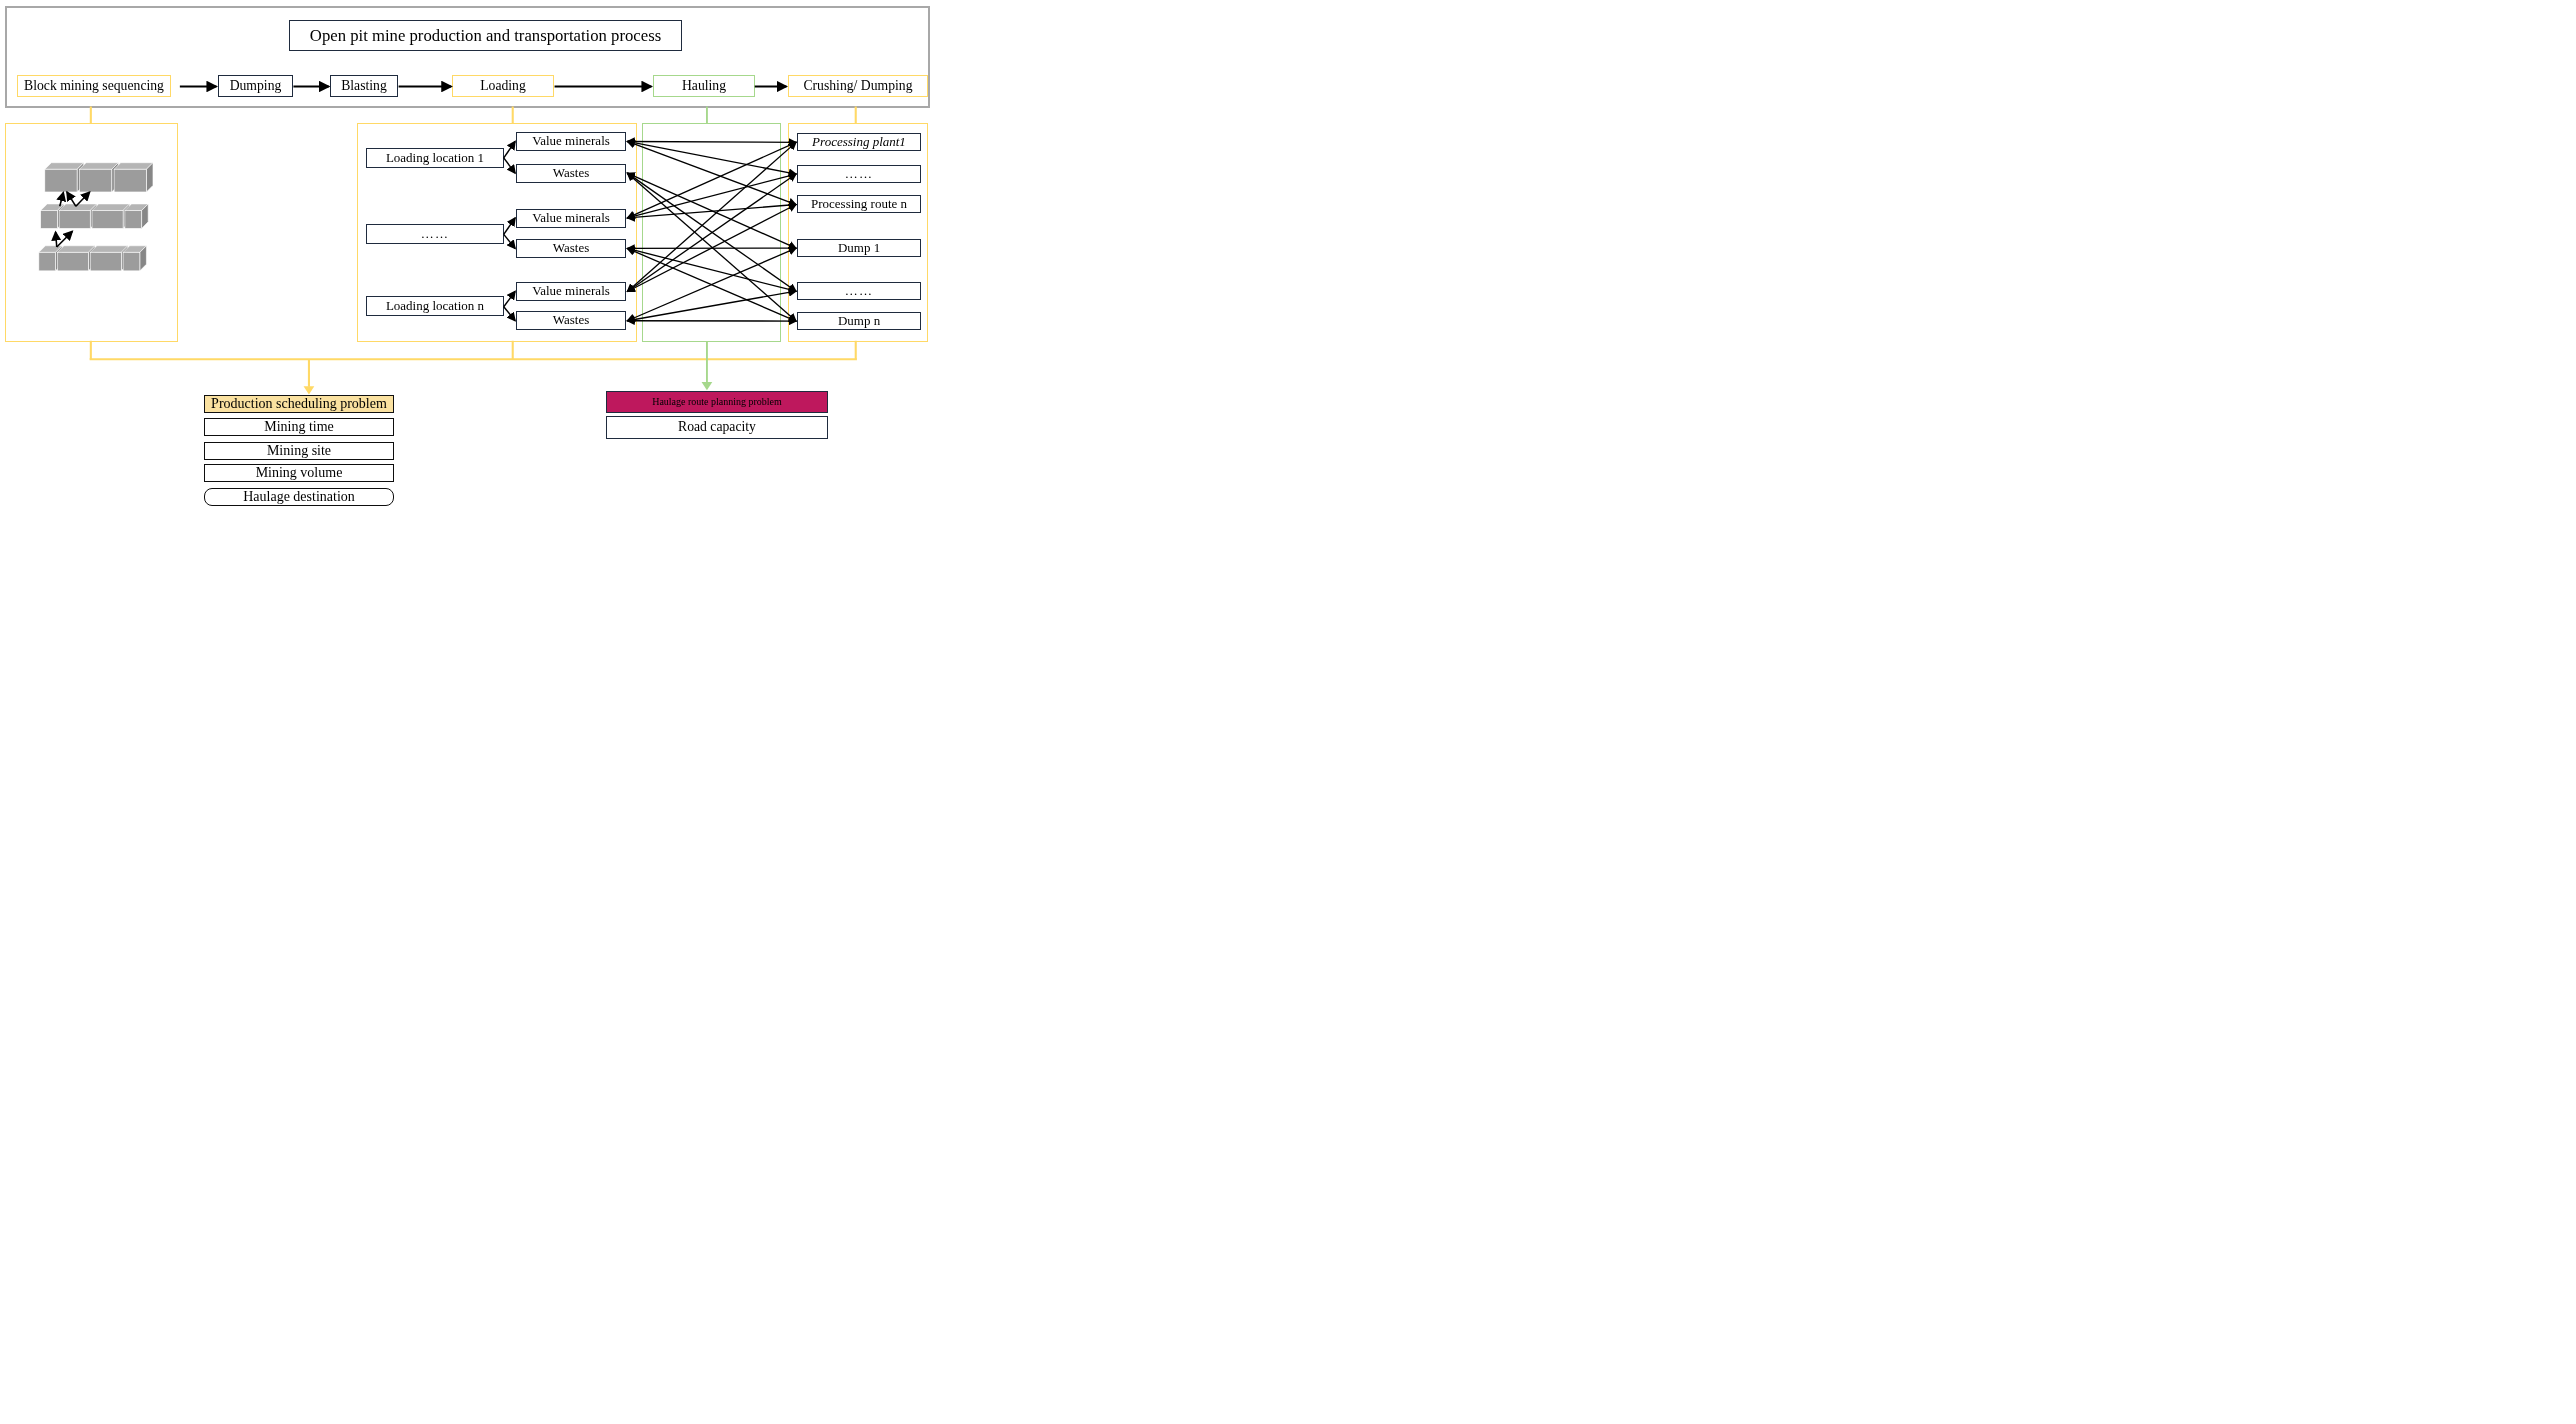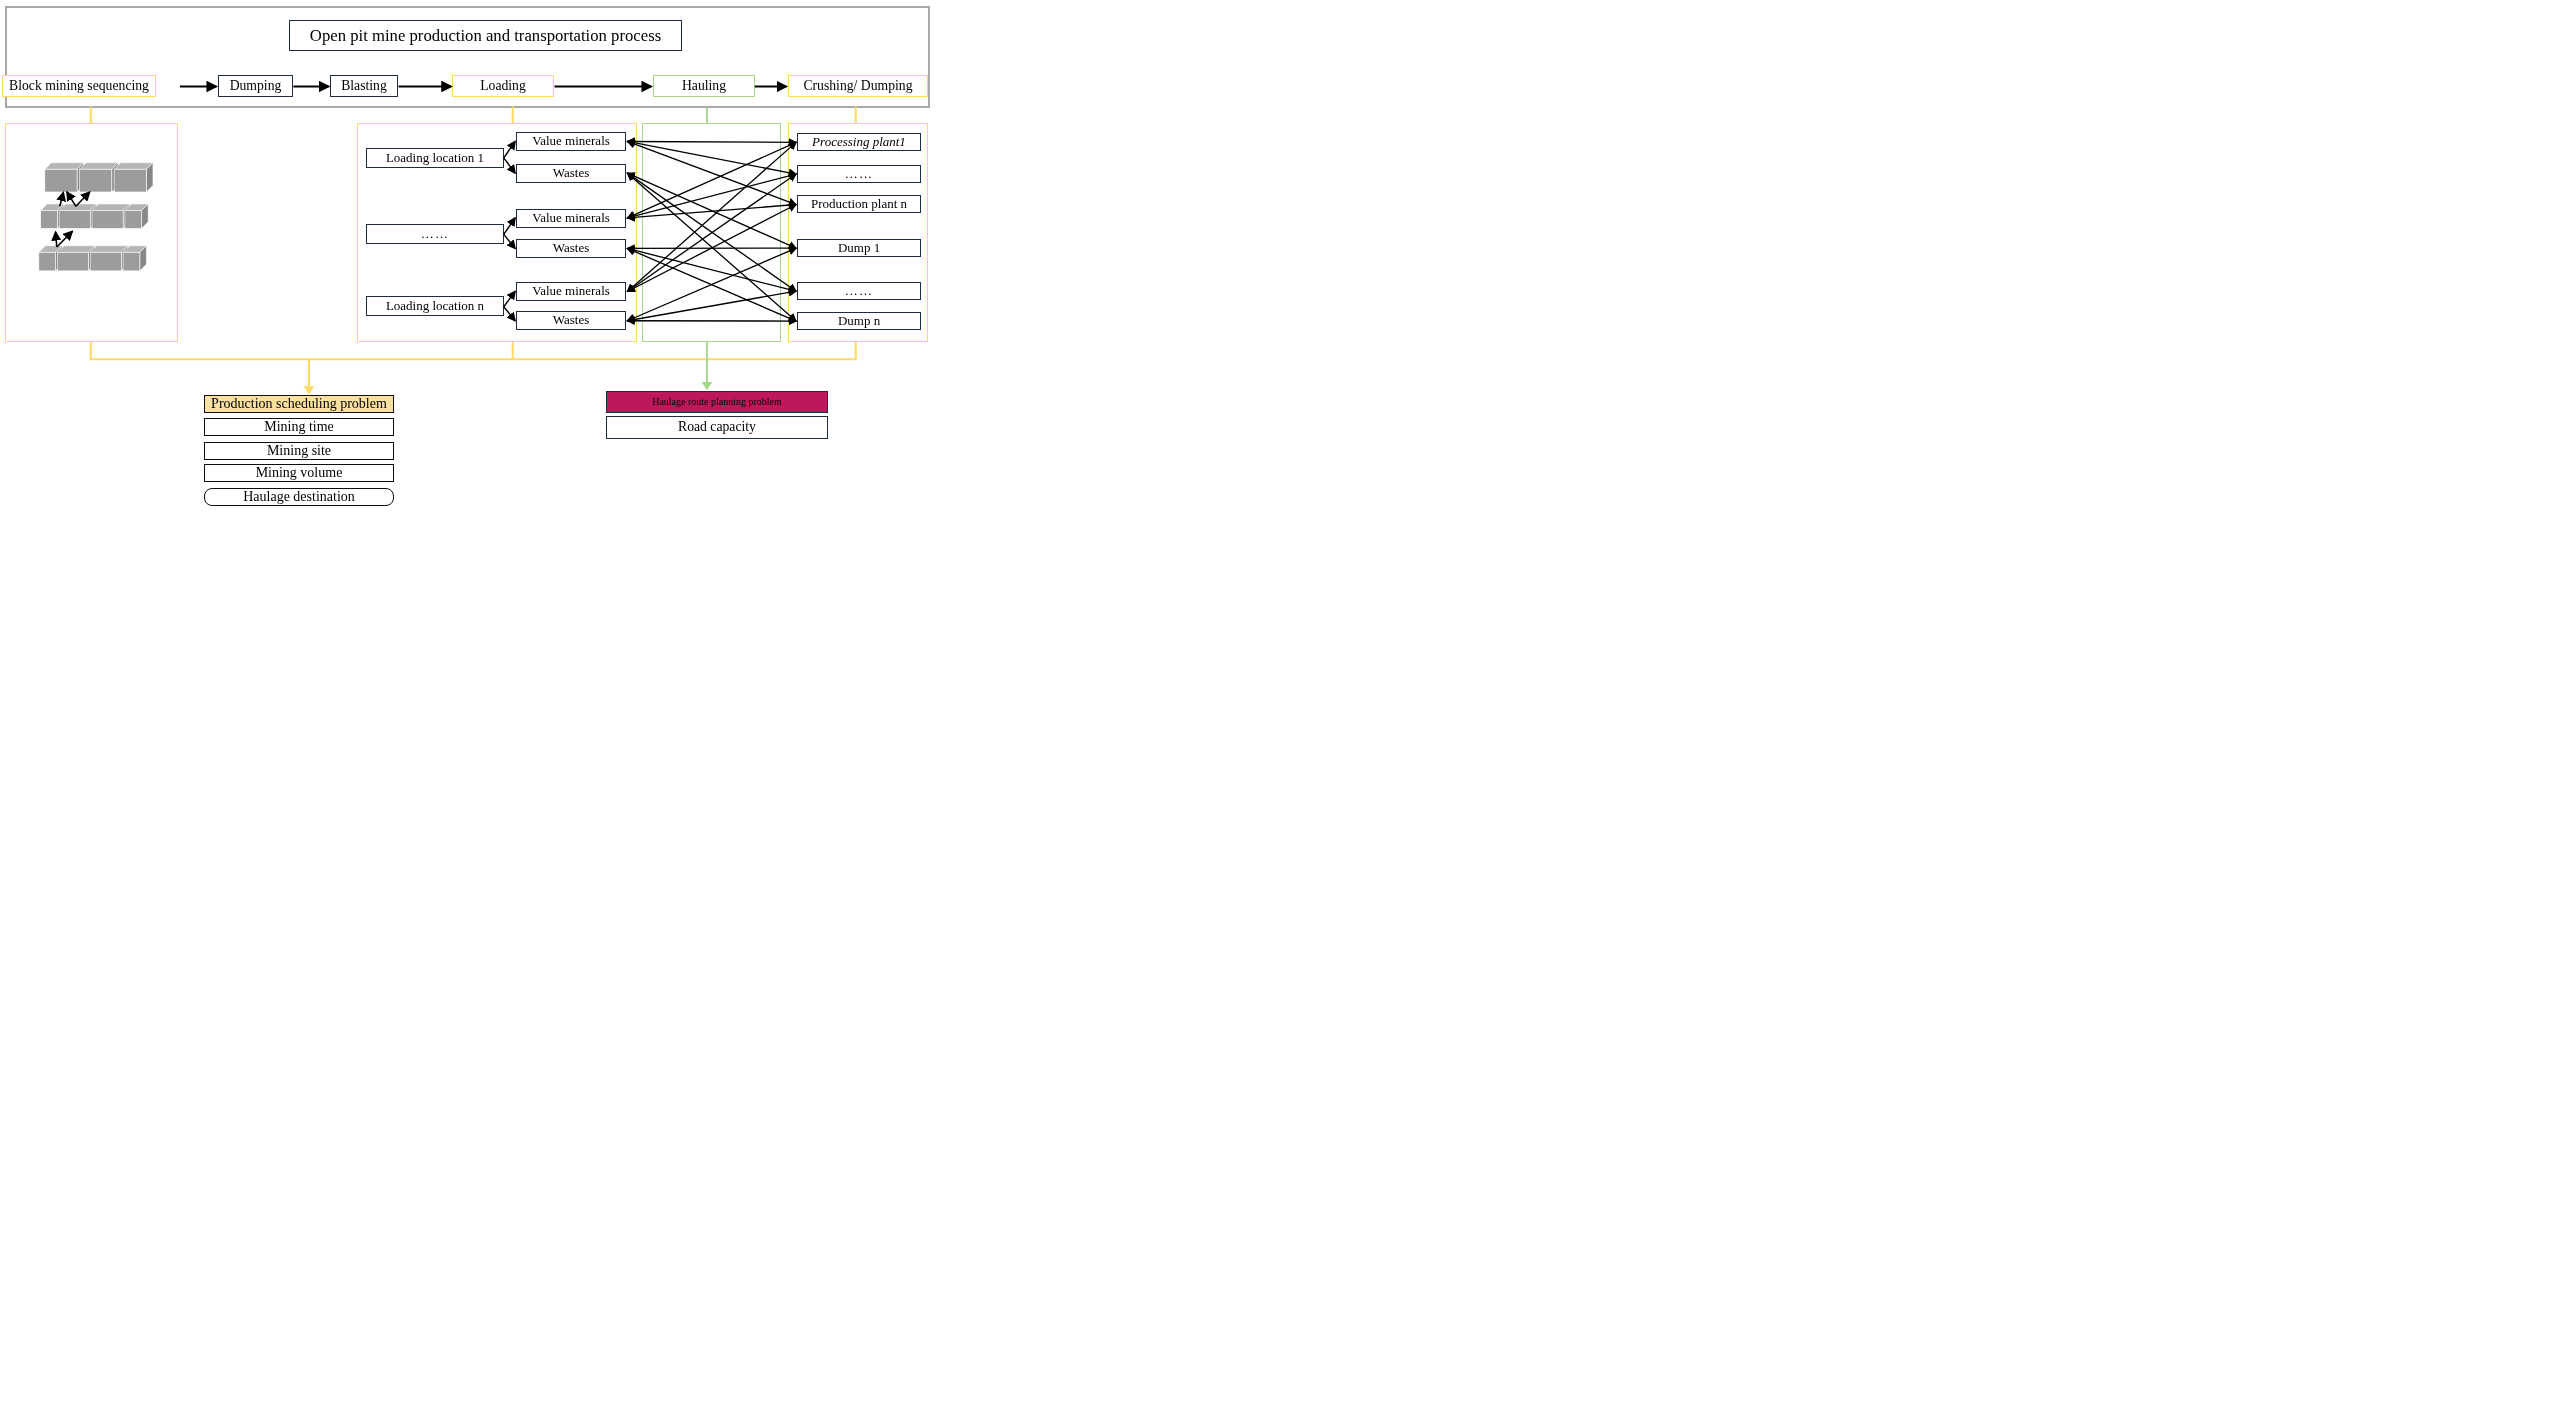--- a/index.html
+++ b/index.html
@@ -24,21 +24,21 @@
   .section{position:absolute;box-sizing:border-box;background:transparent;}
   .sec-yellow{border:1.8px solid #FFD966;}
   .sec-green{border:1.8px solid #A6D88C;}
 
   
   #gray-frame{left:4.8px;top:6px;width:925px;height:102px;border:2.4px solid #A8A8A8;background:transparent;}
   #title-box{left:289px;top:20.3px;width:393px;height:31px;font-size:16.7px;border:1.5px solid #1F2B3E;}
 
   
   .step{top:75px;height:22px;font-size:13.7px;}
-  #step-0{left:2px;width:154px;border:1.8px solid #FFD966;}
+  #step-0{left:17px;width:154px;border:1.8px solid #FFD966;}
   #step-1{left:218px;width:75px;}
   #step-2{left:330px;width:68px;}
   #step-3{left:452px;width:102px;border:1.8px solid #FFD966;}
   #step-4{left:653px;width:102px;border:1.8px solid #A6D88C;}
   #step-5{left:788px;width:140px;border:1.8px solid #FFD966;}
 
   
   #sec-blocks {left:4.8px;   top:123px;width:173px;height:219px;}
   #sec-loading{left:357px; top:123px;width:280px;height:219px;}
   #sec-hauling{left:642px;top:123px;width:139px;height:219px;}
@@ -132,21 +132,21 @@
       <span>Wastes</span>
     </div>
 
   <div class="box navy destbox" id="dest-0">
       <span>Processing plant1</span>
     </div>
   <div class="box navy destbox dots" id="dest-1">
       <span>……</span>
     </div>
   <div class="box navy destbox" id="dest-2">
-      <span>Production plant n</span>
+      <span>Processing route n</span>
     </div>
   <div class="box navy destbox" id="dest-3">
       <span>Dump 1</span>
     </div>
   <div class="box navy destbox dots" id="dest-4">
       <span>……</span>
     </div>
   <div class="box navy destbox" id="dest-5">
       <span>Dump n</span>
     </div>

